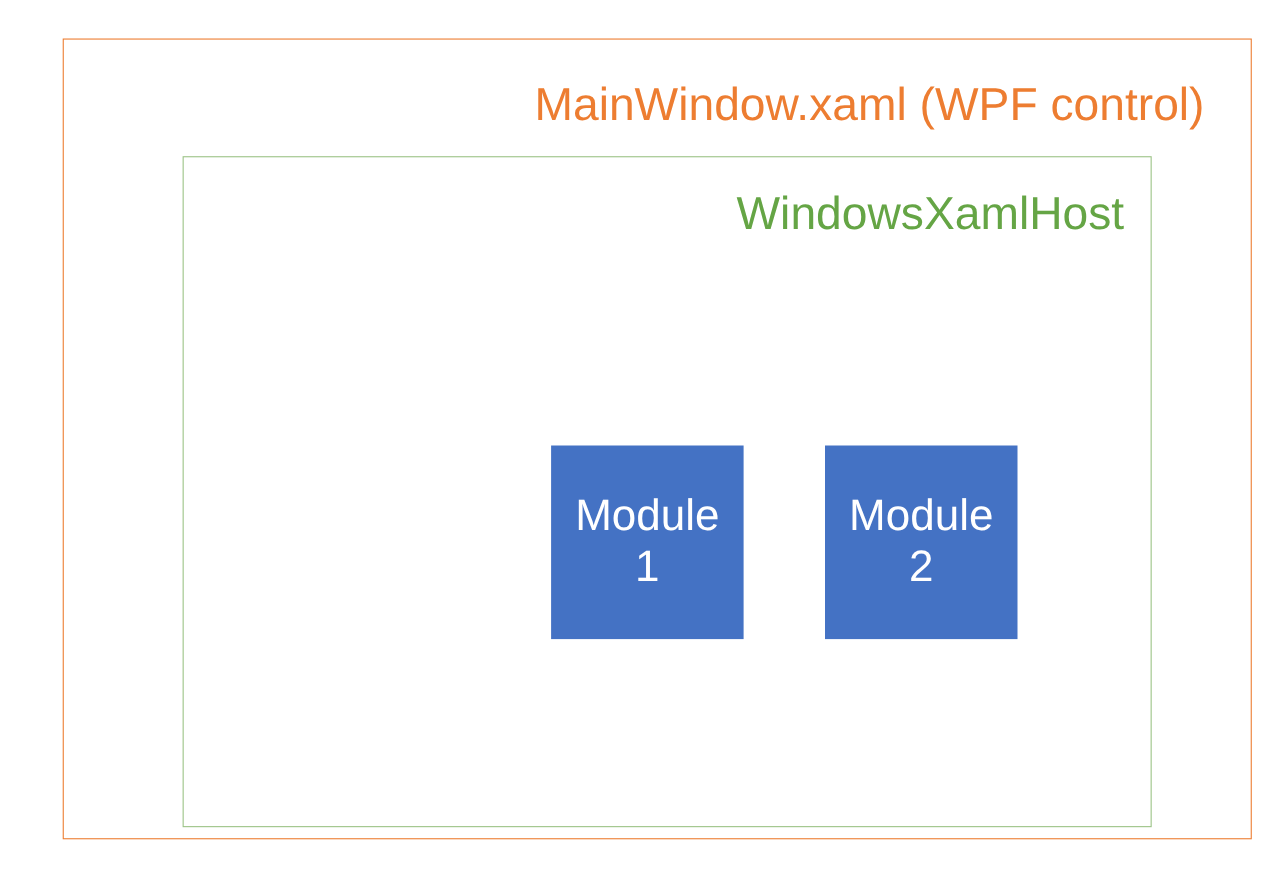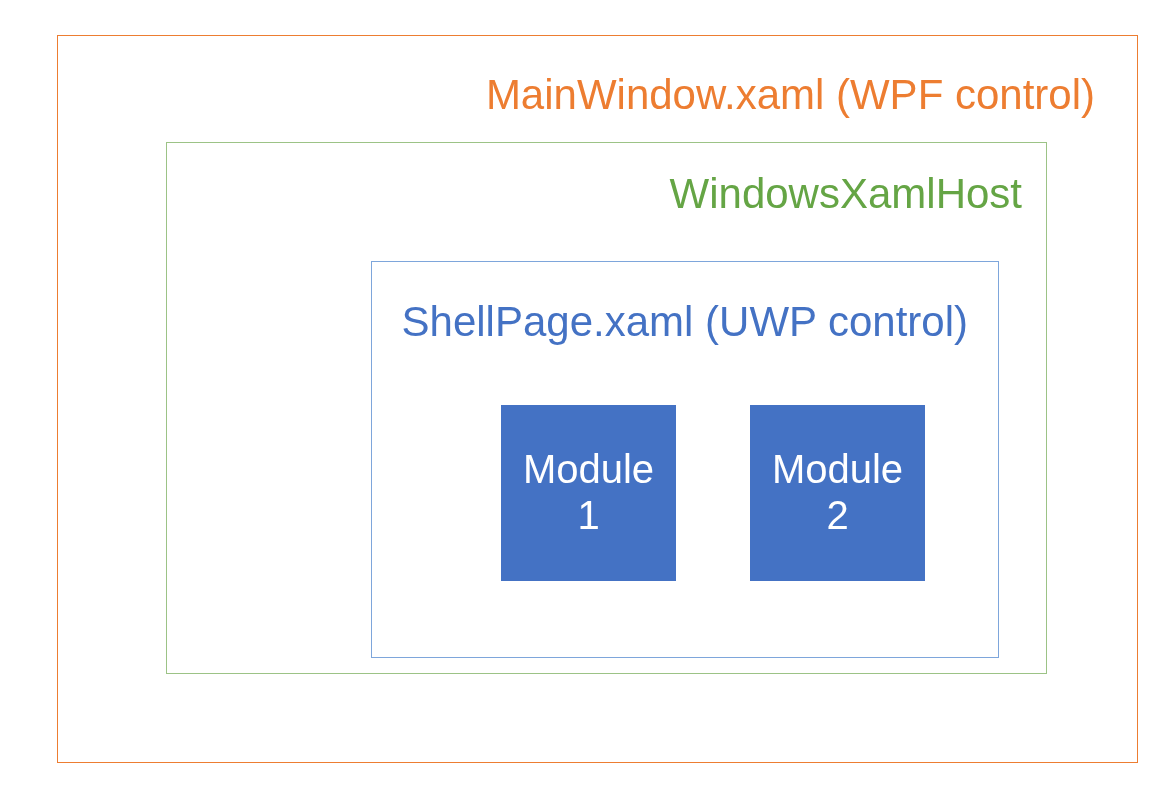--- a/index.html
+++ b/index.html
@@ -31,21 +31,21 @@
     left: 57px;
     top: 35px;
     width: 1081px;
     height: 728px;
     border: 1.6px solid #ED7D31;
   }
   .layer-mid {
     left: 166px;
     top: 142px;
     width: 881px;
-    height: 532px;
+    height: 610px;
     border: 1.6px solid #9CC386;
   }
   .layer-inner {
     left: 371px;
     top: 261px;
     width: 628px;
     height: 397px;
     border: 1.4px solid #7EA6DB;
   }
 
@@ -99,23 +99,20 @@
 <div class="canvas">
 
   <div class="layer layer-outer">
     <div class="caption caption-outer">MainWindow.xaml (WPF control)</div>
   </div>
 
   <div class="layer layer-mid">
     <div class="caption caption-mid">WindowsXamlHost</div>
   </div>
 
-  <div class="layer layer-inner">
-    <div class="caption caption-inner">ShellPage.xaml (UWP control)</div>
-  </div>
 
   <div class="module module-1">
     <span class="module-line">Module</span>
     <span class="module-line">1</span>
   </div>
 
   <div class="module module-2">
     <span class="module-line">Module</span>
     <span class="module-line">2</span>
   </div>

